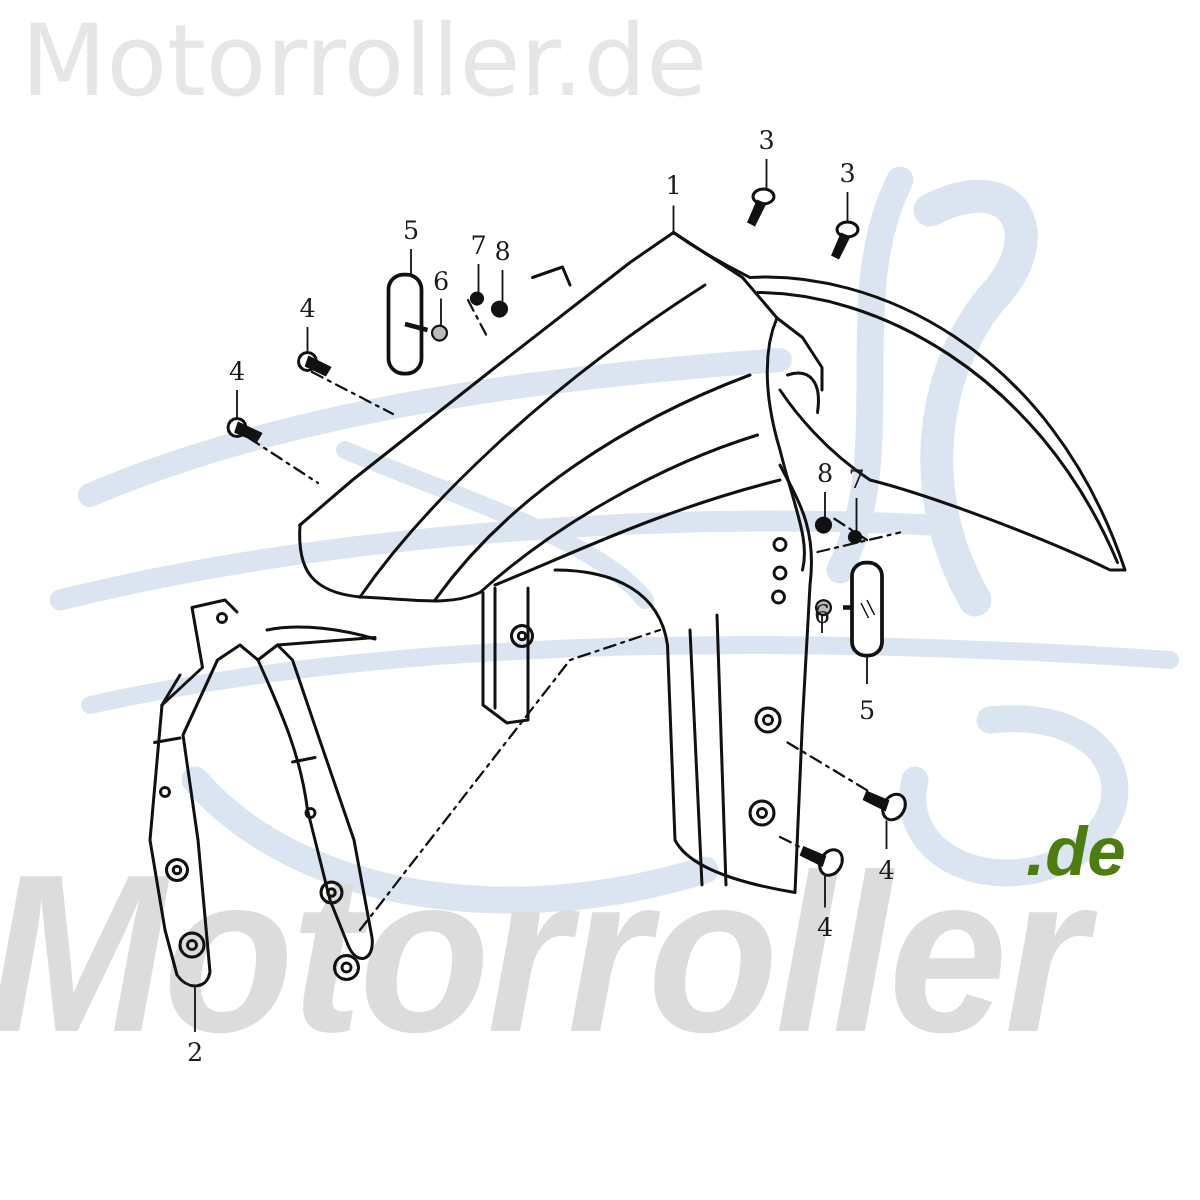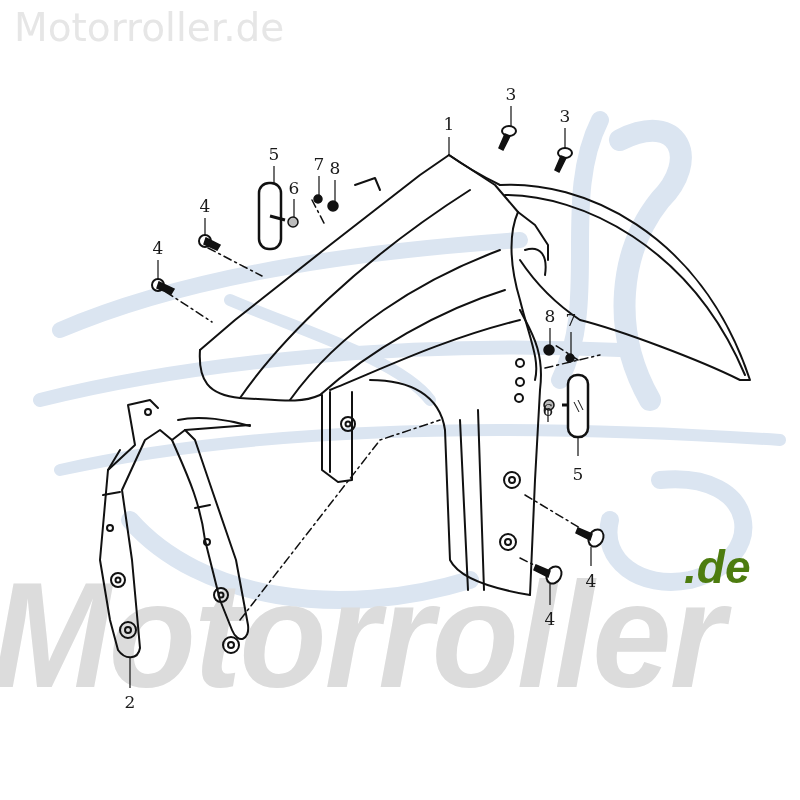--- a/index.html
+++ b/index.html
@@ -1,17 +1,17 @@
 <!DOCTYPE html>
 <html><head>
 <meta charset="utf-8">
 <style>
   html, body { margin:0; padding:0; background:#ffffff; }
   body { width:800px; height:800px; position:relative; overflow:hidden; font-family:"DejaVu Serif", serif; }
-  .wm-top { position:absolute; left:14px; top:8px; font-family:"DejaVu Sans", sans-serif; font-size:39px; color:#e6e6e6; letter-spacing:0px; line-height:1; }
+  .wm-top { position:absolute; left:14px; top:8px; font-family:"DejaVu Sans", sans-serif; font-size:66px; color:#e6e6e6; letter-spacing:0px; line-height:1; }
   .wm-big { position:absolute; left:-8px; top:560px; font-family:"Liberation Sans", sans-serif; font-weight:bold; font-style:italic; font-size:150px; color:#dcdcdc; line-height:1; letter-spacing:-2px; transform:scaleX(0.95); transform-origin:left; }
   .wm-de { position:absolute; left:684px; top:540px; font-family:"Liberation Sans", sans-serif; font-style:italic; font-weight:bold; font-size:46px; color:#4d7c0f; }
   svg.diag { position:absolute; left:0; top:0; }
   .lbl { position:absolute; font-family:"DejaVu Serif", serif; font-size:17px; color:#1a1a1a; transform:translateX(-50%); line-height:1; }
 </style>
 </head>
 <body>
 
 <div class="wm-top">Motorroller.de</div>
 

